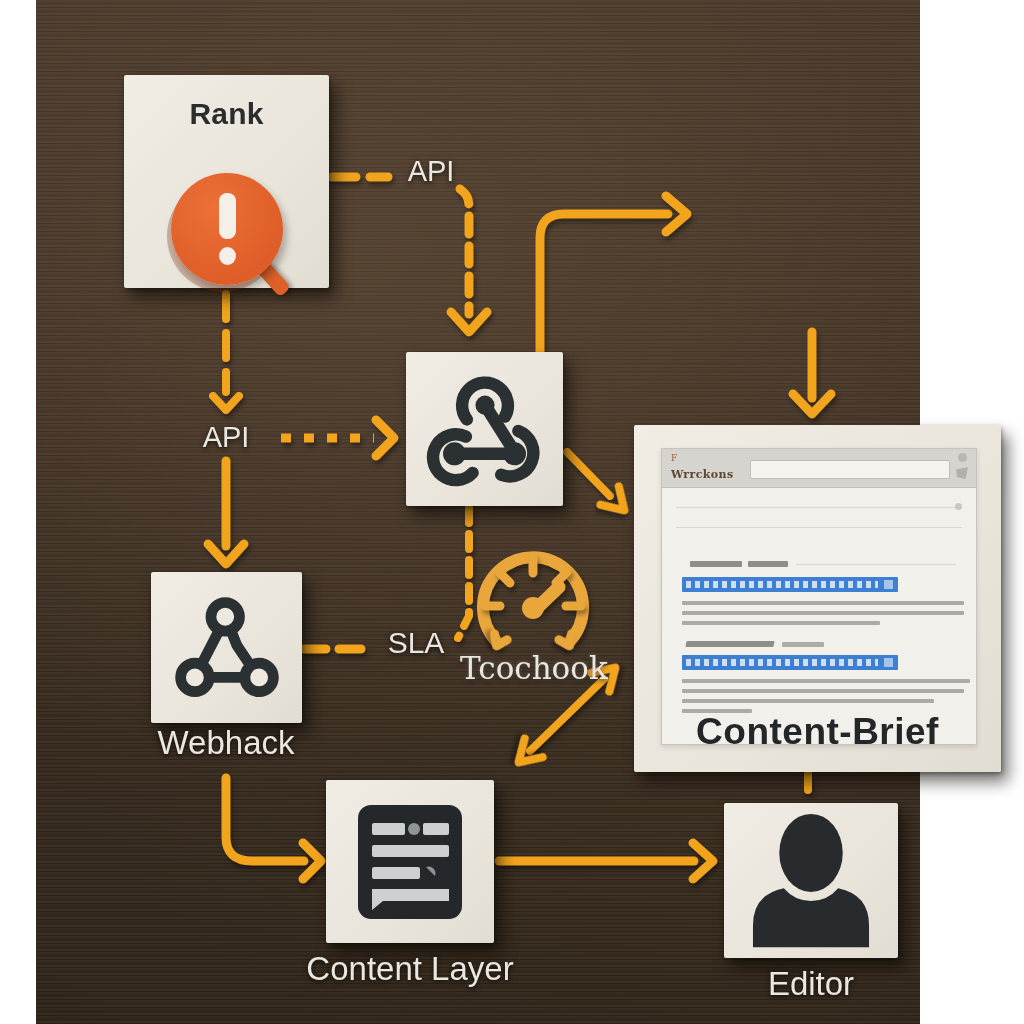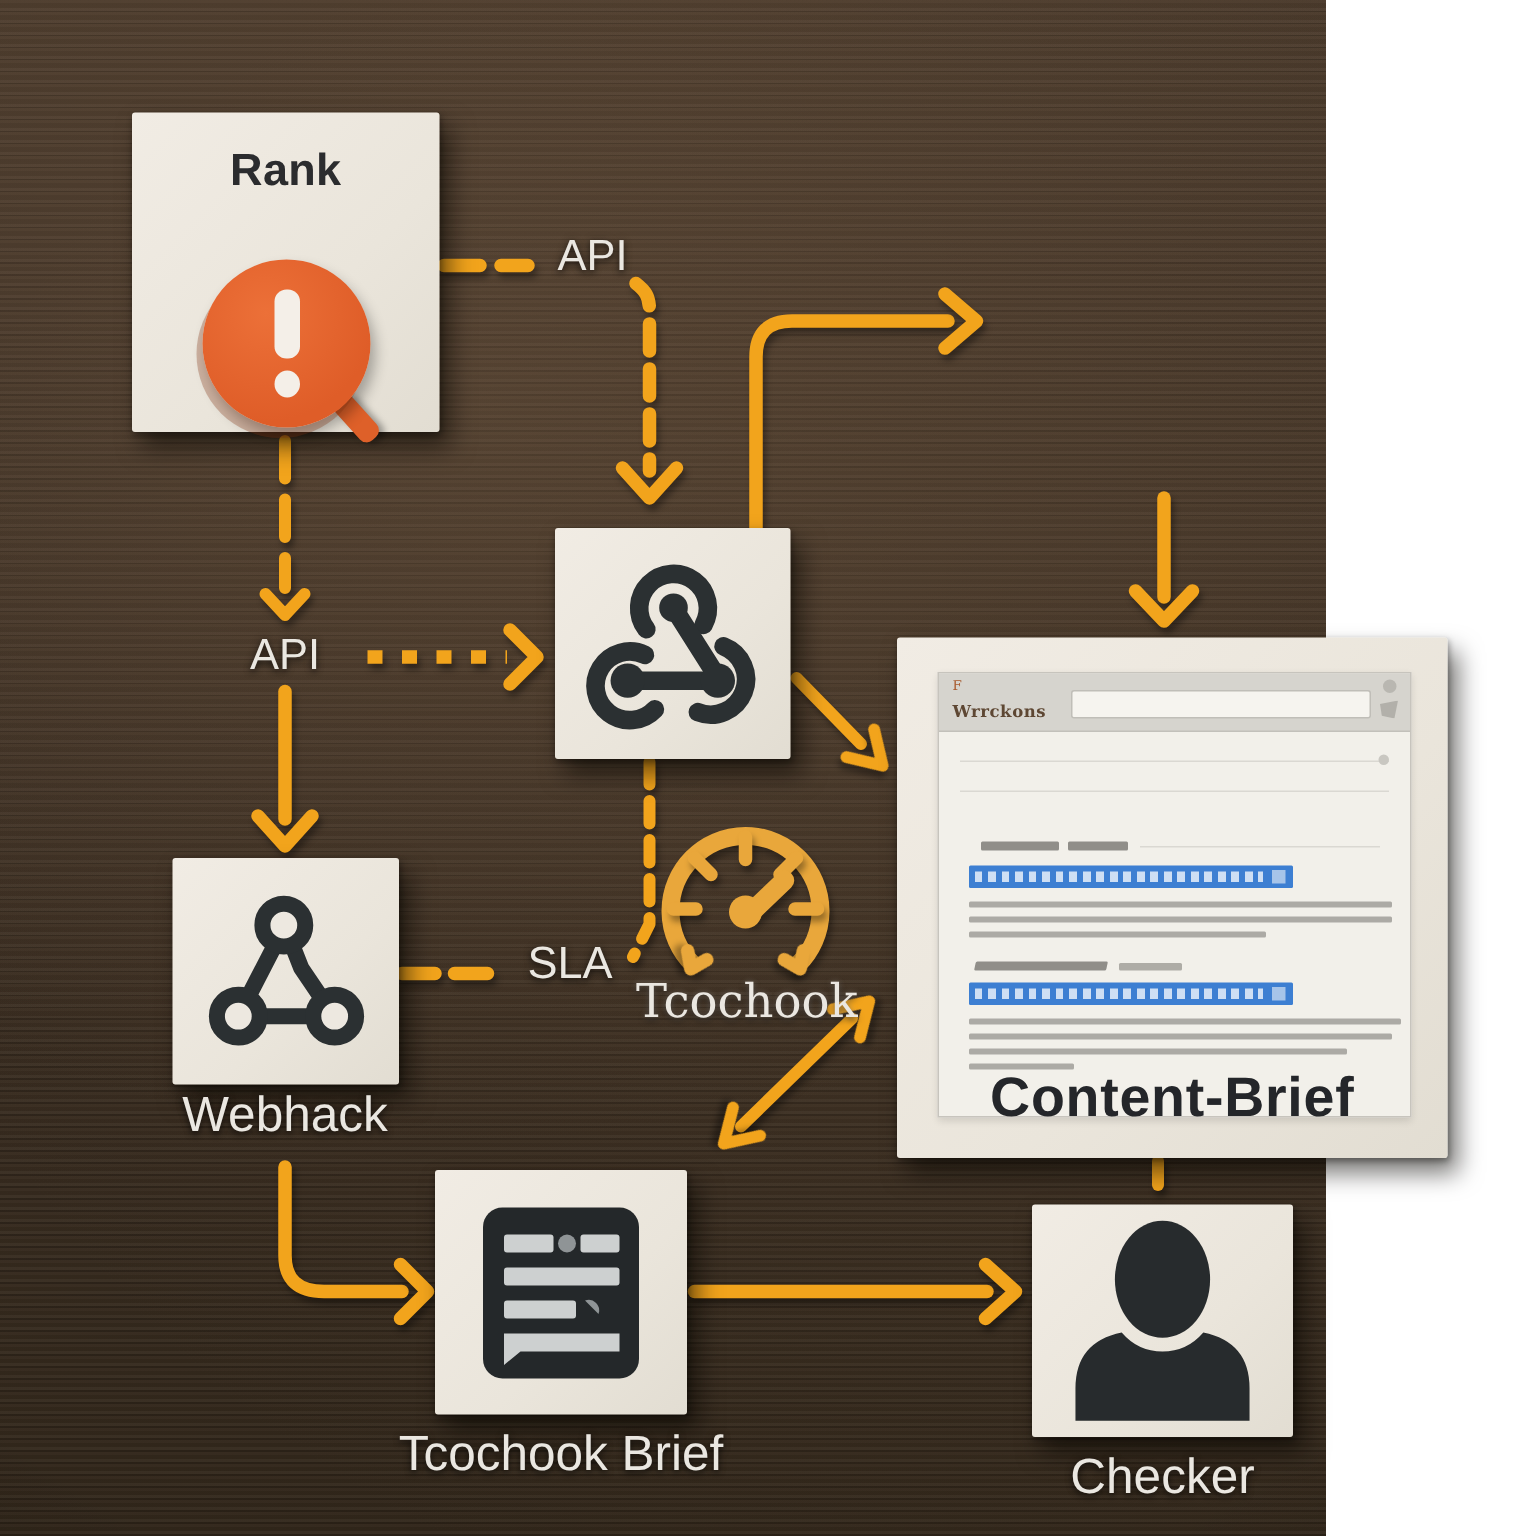--- a/index.html
+++ b/index.html
@@ -5,20 +5,21 @@
   html,body{margin:0;padding:0;}
   body{width:1024px;height:1024px;overflow:hidden;font-family:"Liberation Sans",sans-serif;}
   #stage{
     position:relative;width:884px;height:1024px;
     background:
       radial-gradient(150% 125% at 50% 42%, rgba(0,0,0,0) 52%, rgba(0,0,0,0.42) 100%),
       radial-gradient(1100px 800px at 36% 26%, rgba(125,98,72,0.30), rgba(0,0,0,0) 62%),
       radial-gradient(1300px 1000px at 86% 48%, rgba(110,86,60,0.16), rgba(0,0,0,0) 65%),
       repeating-linear-gradient(0deg, rgba(0,0,0,0.18) 0 1px, rgba(255,255,255,0.03) 1px 3px, rgba(0,0,0,0.06) 3px 6px, rgba(255,255,255,0.015) 6px 8px),
       linear-gradient(180deg,#4A3A2C 0%,#3D3024 50%,#32271B 100%);
+    margin-left: 36px;
   }
   .card{
     position:absolute;
     background:linear-gradient(135deg,#F1ECE4 0%,#EAE5DB 60%,#E2DDD2 100%);
     box-shadow:7px 10px 16px rgba(8,5,2,0.55), 1px 2px 4px rgba(0,0,0,0.35);
     border-radius:2px;
   }
   .card-title{
     text-align:center;font-weight:bold;color:#2B2C2E;line-height:1.12;
     letter-spacing:0.2px;
@@ -254,30 +255,30 @@
           <circle cx="57" cy="25" r="6" fill="#8F9496"></circle>
           <rect x="66" y="19" width="26" height="12" rx="2"></rect>
           <rect x="15" y="41" width="77" height="12" rx="2"></rect>
           <rect x="15" y="63" width="48" height="12" rx="2"></rect>
           <path d="M69,63 a7,7 0 0 1 9,9 z" fill="#8F9496"></path>
           <path d="M15,85 h77 v12 h-66 l-11,9 z"></path>
         </g>
       </svg>
     </div>
   </div>
-  <div class="floor-label" id="lbl-brief-sm">Tcochook Brief</div>
+  <div class="floor-label" id="lbl-brief-sm">Content Layer</div>
 
   <div class="card" id="editor-card">
     <div class="icon-center">
       <svg width="152" height="136" viewBox="0 0 160 150">
         <ellipse cx="80" cy="44" rx="35" ry="43" fill="#272B2D"></ellipse>
         <path d="M16,148 L16,124 Q16,90 50,83 Q62,97 80,97 Q98,97 110,83 Q144,90 144,124 L144,148 Z" fill="#272B2D"></path>
       </svg>
     </div>
   </div>
-  <div class="floor-label" id="lbl-editor">Checker</div>
+  <div class="floor-label" id="lbl-editor">Editor</div>
 
   <div class="floor-label" id="lbl-api-top">API</div>
   <div class="floor-label" id="lbl-api-left">API</div>
   <div class="floor-label" id="lbl-sla">SLA</div>
   <div class="floor-label" id="lbl-tcochook">Tcochook</div>
 
 </div>
 
 </body></html>

